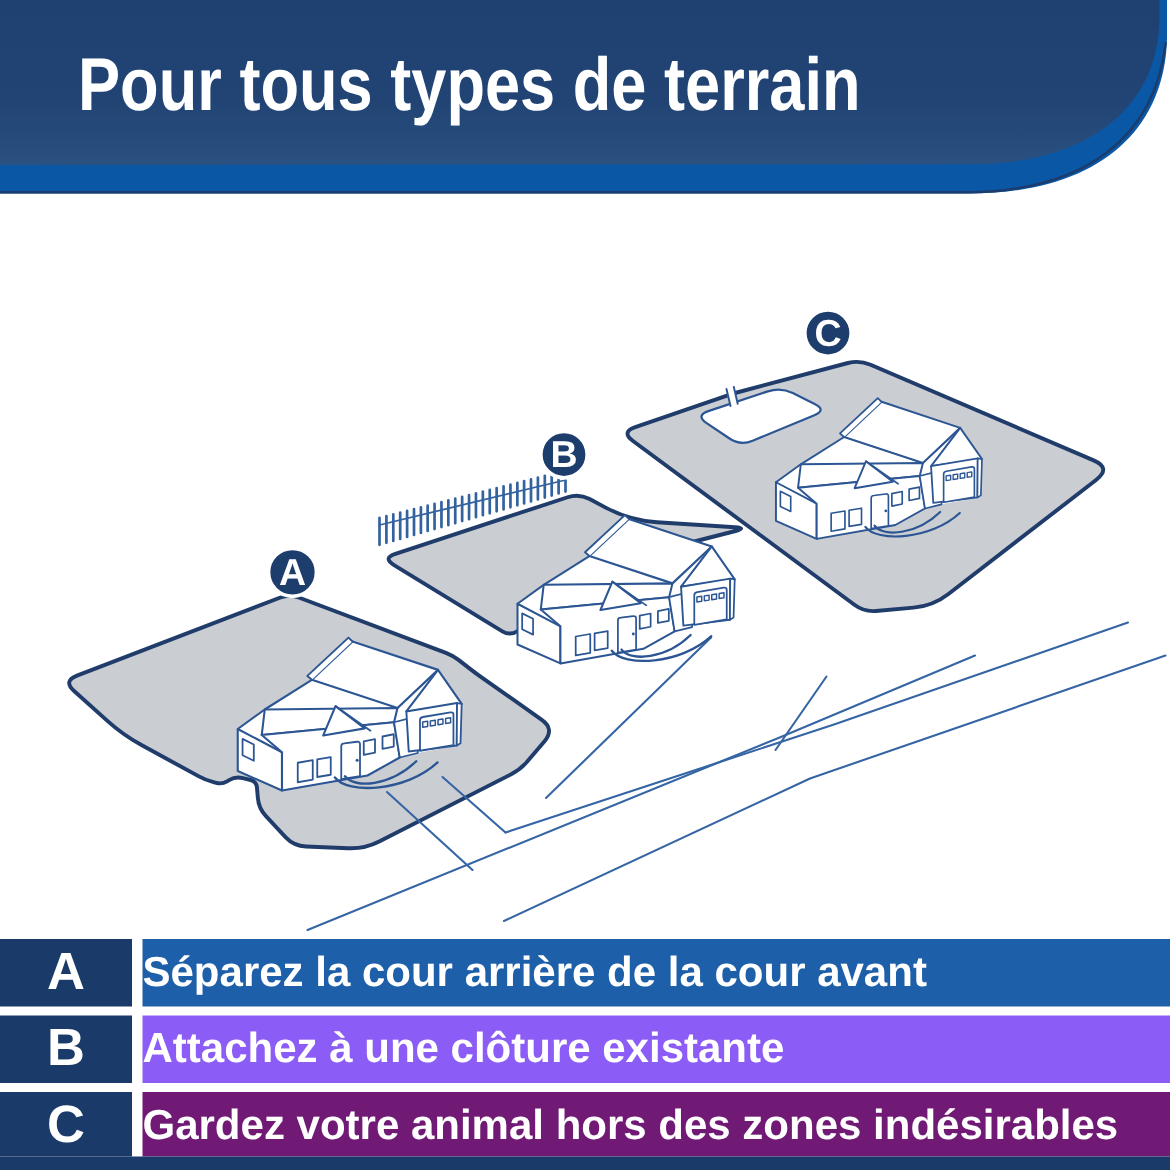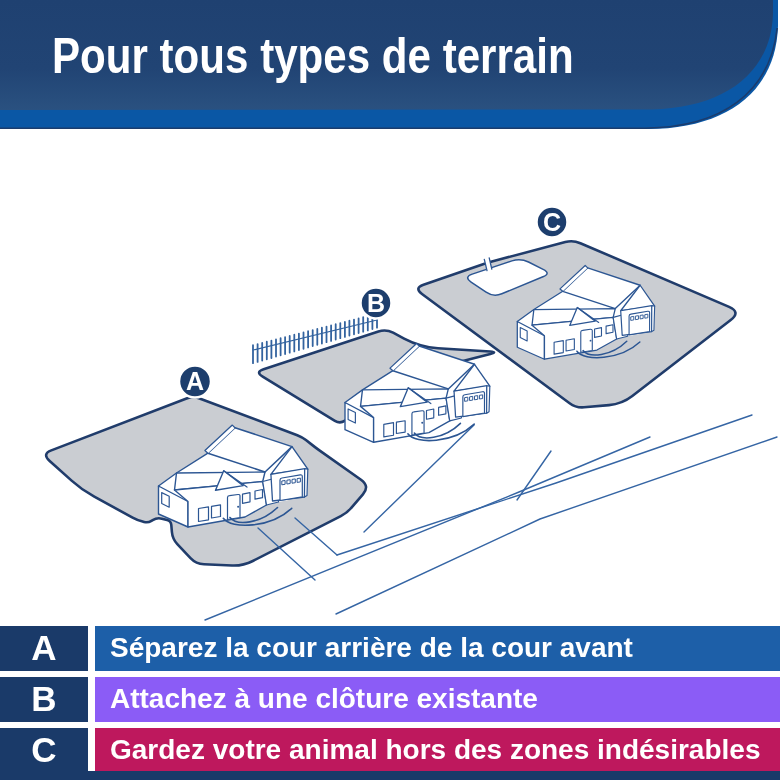--- a/index.html
+++ b/index.html
@@ -3,27 +3,27 @@
 <meta charset="utf-8">
 <style>
   html,body{margin:0;padding:0;}
   body{width:780px;height:780px;position:relative;background:#ffffff;overflow:hidden;
        font-family:"Liberation Sans", sans-serif;}
   .hdr-svg{position:absolute;left:0;top:0;}
   .hdr-text{position:absolute;left:52px;top:27px;color:#ffffff;font-size:50px;font-weight:bold;
        transform:scaleX(0.842);transform-origin:0 0;white-space:nowrap;}
   .rowA{position:absolute;left:95px;top:626px;width:685px;height:45px;background:#1d5fa8;}
   .rowB{position:absolute;left:95px;top:677px;width:685px;height:45px;background:#8b5cf6;}
-  .rowC{position:absolute;left:95px;top:728px;width:685px;height:43px;background:#be185d;}
+  .rowC{position:absolute;left:95px;top:728px;width:685px;height:43px;background:#701a75;}
   .boxA{position:absolute;left:0;top:626px;width:88px;height:45px;background:#1a3a69;}
   .boxB{position:absolute;left:0;top:677px;width:88px;height:45px;background:#1a3a69;}
   .boxC{position:absolute;left:0;top:728px;width:88px;height:43px;background:#1a3a69;}
   .bbar{position:absolute;left:0;top:771px;width:780px;height:9px;background:#1a3a69;}
   .ltr{color:#fff;font-size:35px;font-weight:bold;text-align:center;line-height:44px;}
-  .rtx{color:#fff;font-size:28px;font-weight:bold;line-height:44px;padding-left:15px;white-space:nowrap;}
+  .rtx{color:#fff;font-size:28px;font-weight:bold;line-height:44px;white-space:nowrap;}
 </style>
 </head>
 <body>
 
 <svg class="hdr-svg" width="780" height="135" viewBox="0 0 780 135">
   <defs>
     <linearGradient id="navgrad" x1="0" y1="0" x2="0" y2="1">
       <stop offset="0" stop-color="#1f4171"></stop>
       <stop offset="0.62" stop-color="#214474"></stop>
       <stop offset="1" stop-color="#2a5180"></stop>

